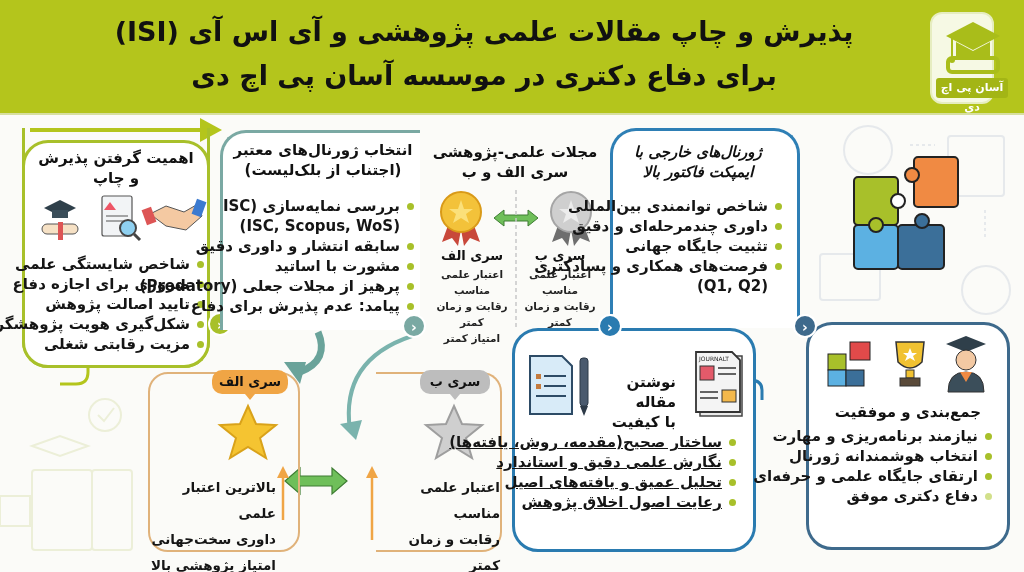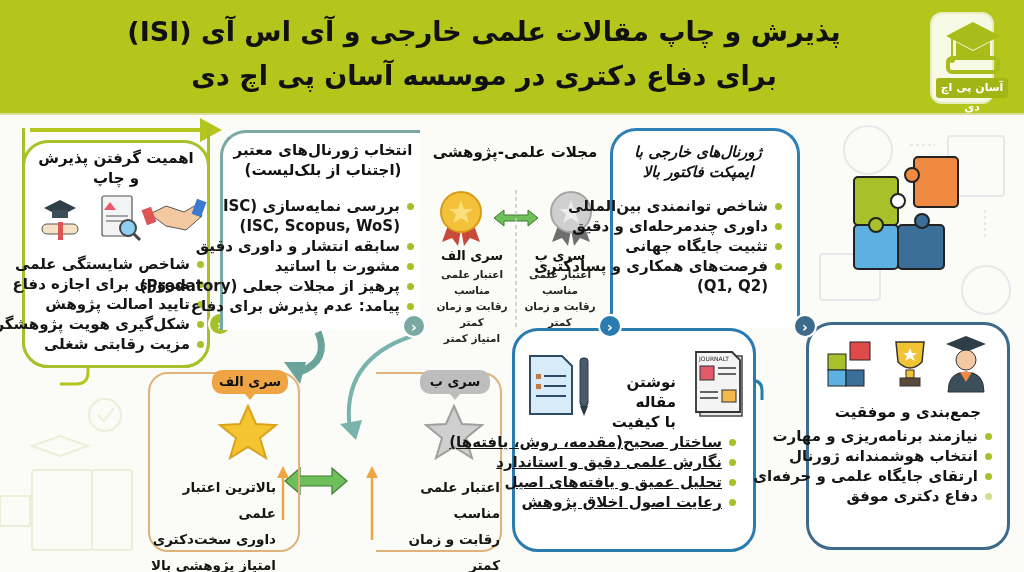--- a/index.html
+++ b/index.html
@@ -33,21 +33,21 @@
   .pill::after { content: ""; position: absolute; left: 50%; bottom: -6px; margin-left: -5px; border-left: 5px solid transparent; border-right: 5px solid transparent; border-top: 6px solid; border-top-color: inherit; }
 
   .bottom-text { position: absolute; direction: rtl; text-align: right; font-weight: bold; font-size: 13.5px; line-height: 26px; color: #151515; }
   svg { position: absolute; overflow: visible; }
 </style>
 </head>
 <body>
 
 <div class="header">
   <div class="title">
-    <div>پذیرش و چاپ مقالات علمی خارجی و آی اس آی (ISI)</div>
+    <div>پذیرش و چاپ مقالات علمی پژوهشی و آی اس آی (ISI)</div>
     <div>برای دفاع دکتری در موسسه آسان پی اچ دی</div>
   </div>
   <div class="logo">
     <svg class="logo-icon" viewBox="0 0 62 58" width="62" height="58" style="position:absolute;left:10px;top:4px;">
       <polygon points="31,4 58,18 31,32 4,18" fill="#a9bd1a"></polygon>
       <path d="M14 24 L14 38 Q31 46 48 38 L48 24 L31 33 Z" fill="#a9bd1a"></path>
       <rect x="6" y="40" width="50" height="14" rx="4" fill="none" stroke="#a9bd1a" stroke-width="4"></rect>
       <line x1="10" y1="20" x2="10" y2="40" stroke="#a9bd1a" stroke-width="2"></line>
       <circle cx="10" cy="42" r="3" fill="#a9bd1a"></circle>
     </svg>
@@ -142,20 +142,21 @@
   <li><span>بررسی نمایه‌سازی (ISC</span><span class="sub">(ISC, Scopus, WoS)</span></li>
   <li>سابقه انتشار و داوری دقیق</li>
   <li>مشورت با اساتید</li>
   <li>پرهیز از مجلات جعلی (Predatory)</li>
   <li>پیامد: عدم پذیرش برای دفاع</li>
 </ul>
 <div class="nav-dot" style="left:402px;top:314px;background:#7aa9a3;">›</div>
 
 <div class="card-title" style="left:430px;top:142px;width:170px;">
   <div>مجلات علمی-پژوهشی</div>
+  <div>سری الف و ب</div>
 </div>
 <svg width="170" height="60" style="left:432px;top:190px;">
   <g>
     <polygon points="18,30 10,52 20,48 26,56 30,34" fill="#c8483a"></polygon>
     <polygon points="40,30 48,52 38,48 32,56 28,34" fill="#c8483a"></polygon>
     <circle cx="29" cy="22" r="20" fill="#f3c23a" stroke="#d99a18" stroke-width="2"></circle>
     <polygon points="29,10 32,19 41,19 34,24 37,33 29,28 21,33 24,24 17,19 26,19" fill="#fbe07a"></polygon>
   </g>
   <g>
     <polygon points="62,28 72,20 72,25 96,25 96,20 106,28 96,36 96,31 72,31 72,36" fill="#6fbf5a" stroke="#3e7d33" stroke-width="1"></polygon>
@@ -206,21 +207,21 @@
   <circle cx="62" cy="20" r="7" fill="#f08a43" stroke="#222" stroke-width="2"></circle>
 </svg>
 
 <div class="card" style="left:148px;top:372px;width:152px;height:180px;border:2.5px solid #e0b27a;border-radius:20px;background:transparent;"></div>
 <div class="pill" style="left:212px;top:370px;width:76px;background:#f0a545;border-top-color:#f0a545;">سری الف</div>
 <svg width="60" height="56" style="left:218px;top:404px;">
   <polygon points="30,2 38,20 58,21 42,34 48,54 30,43 12,54 18,34 2,21 22,20" fill="#f5c431" stroke="#d9a21a" stroke-width="2"></polygon>
 </svg>
 <div class="bottom-text" style="left:150px;top:474px;width:126px;">
   <div>بالاترین اعتبار علمی</div>
-  <div>داوری سخت‌دکتری</div>
+  <div>داوری سخت‌جهانی</div>
   <div>امتیاز پژوهشی بالا</div>
 </div>
 
 <div class="card" style="left:376px;top:372px;width:126px;height:180px;border:2.5px solid #e0b27a;border-left:none;border-radius:0 20px 20px 0;background:transparent;"></div>
 <div class="pill" style="left:420px;top:370px;width:70px;background:#bdbdbd;border-top-color:#bdbdbd;">سری ب</div>
 <svg width="60" height="56" style="left:424px;top:404px;">
   <polygon points="30,2 38,20 58,21 42,34 48,54 30,43 12,54 18,34 2,21 22,20" fill="#cfcfcf" stroke="#9e9e9e" stroke-width="2"></polygon>
 </svg>
 <div class="bottom-text" style="left:380px;top:474px;width:120px;">
   <div>اعتبار علمی مناسب</div>

